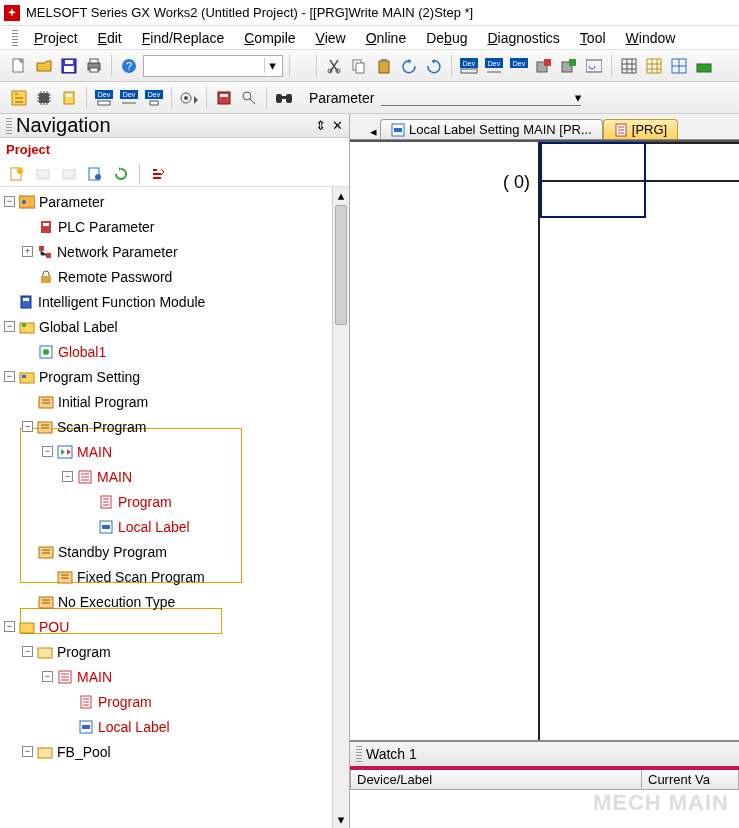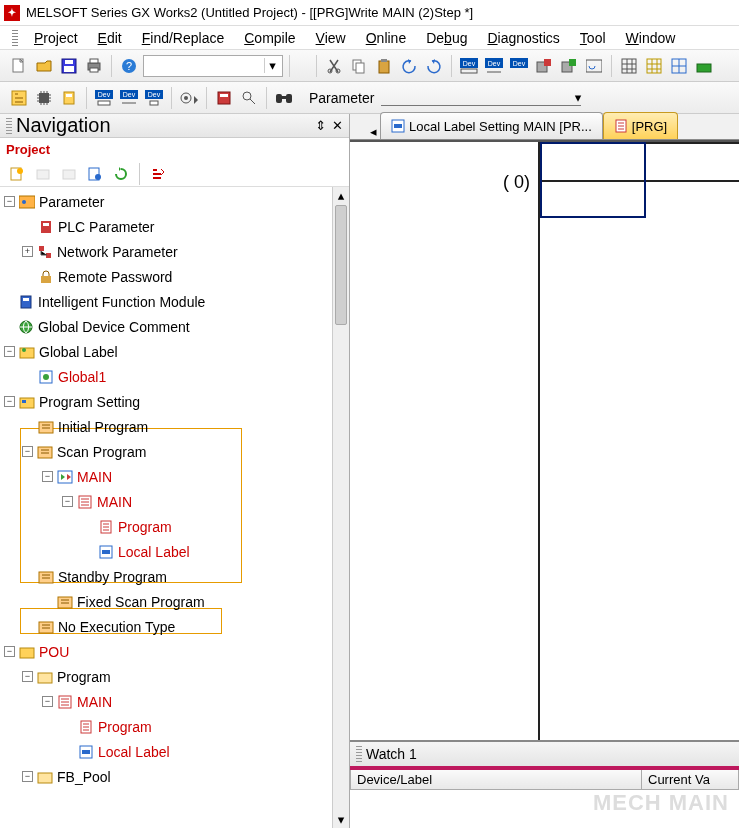--- a/index.html
+++ b/index.html
@@ -120,21 +120,21 @@
   border:1.5px solid #e69b00;
   pointer-events:none;
 }
 .right-side { flex:1; display:flex; flex-direction:column; }
 .doc-tabs {
   height:26px; display:flex; align-items:flex-end; gap:0; padding-left:20px;
   border-bottom:1px solid #8a8a8a;
   background:#f1f1f1;
 }
 .doc-tab {
-  height:27px; display:flex; align-items:center; gap:4px;
+  height:20px; display:flex; align-items:center; gap:4px;
   padding:0 10px;
   border:1px solid #9a9a9a;
   border-bottom:none;
   border-radius:4px 4px 0 0;
   background: linear-gradient(#fefefe,#e7e7e7);
   font-size:13px;
   cursor:pointer;
 }
 .doc-tab.active {
   background: linear-gradient(#ffedb3,#ffd25a);
@@ -519,29 +519,20 @@
       </div>
       <div class="tree-row" style="padding-left:14px">
         <span class="icn">
             <svg width="16" height="16">
               <rect x="3" y="2" width="10" height="12" fill="#3163c9" stroke="#17357a"></rect>
               <rect x="5" y="4" width="6" height="3" fill="#fff"></rect>
             </svg>
           </span>
         <span class="txt">Intelligent Function Module</span>
       </div>
-      <div class="tree-row" style="padding-left:14px">
-        <span class="icn">
-            <svg width="16" height="16">
-              <circle cx="8" cy="8" r="6" fill="#3aa23a" stroke="#176617"></circle>
-              <path d="M2 8 h12 M8 2 a8 8 0 0 1 0 12 M8 2 a8 8 0 0 0 0 12" stroke="#fff" fill="none"></path>
-            </svg>
-          </span>
-        <span class="txt">Global Device Comment</span>
-      </div>
       <div class="tree-row" style="padding-left:4px">
         <span class="expander">−</span>
         <span class="icn">
             <svg width="16" height="16">
               <rect x="1" y="4" width="14" height="10" fill="#ffd25a" stroke="#b78a10"></rect>
               <circle cx="5" cy="6" r="2" fill="#3aa23a"></circle>
             </svg>
           </span>
         <span class="txt">Global Label</span>
       </div>

